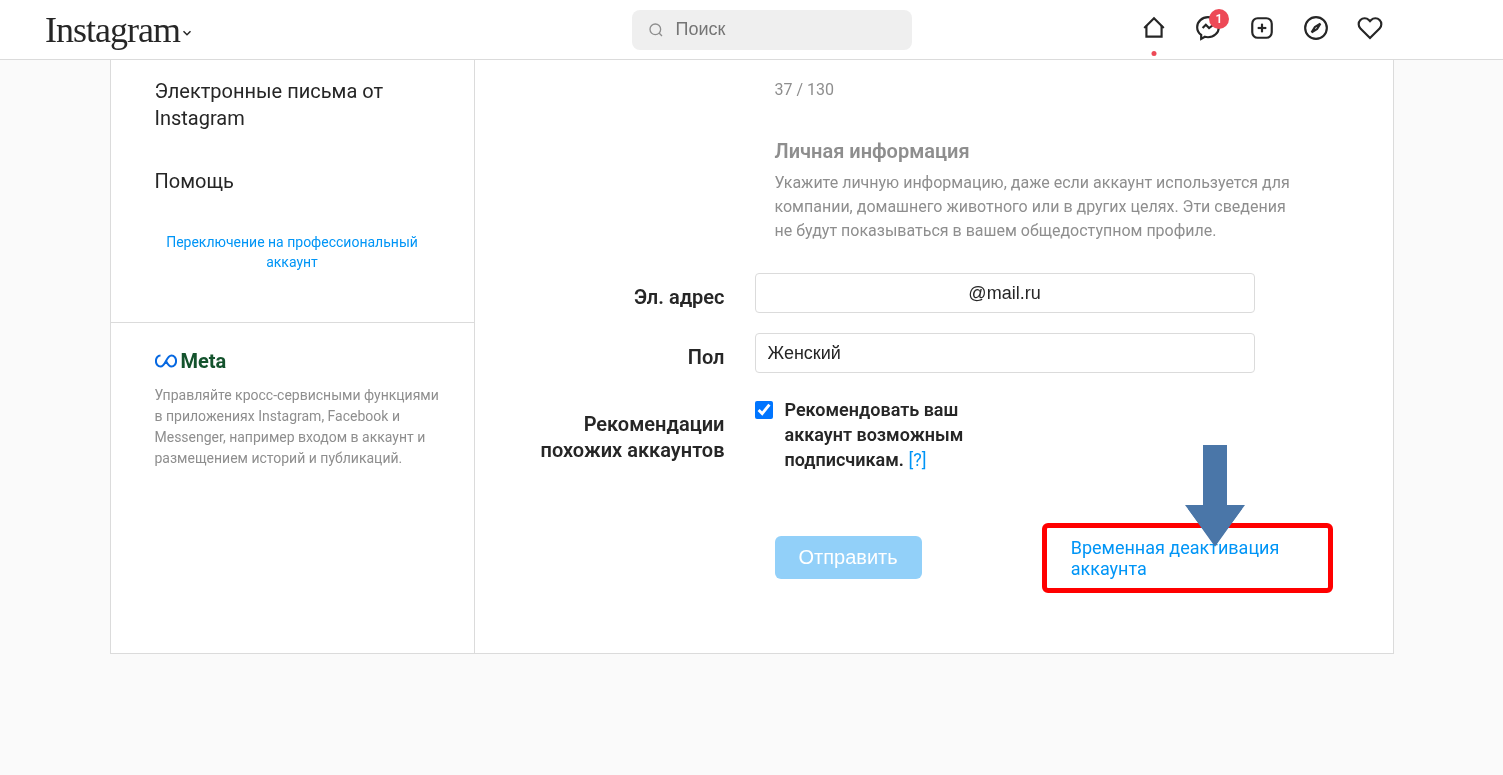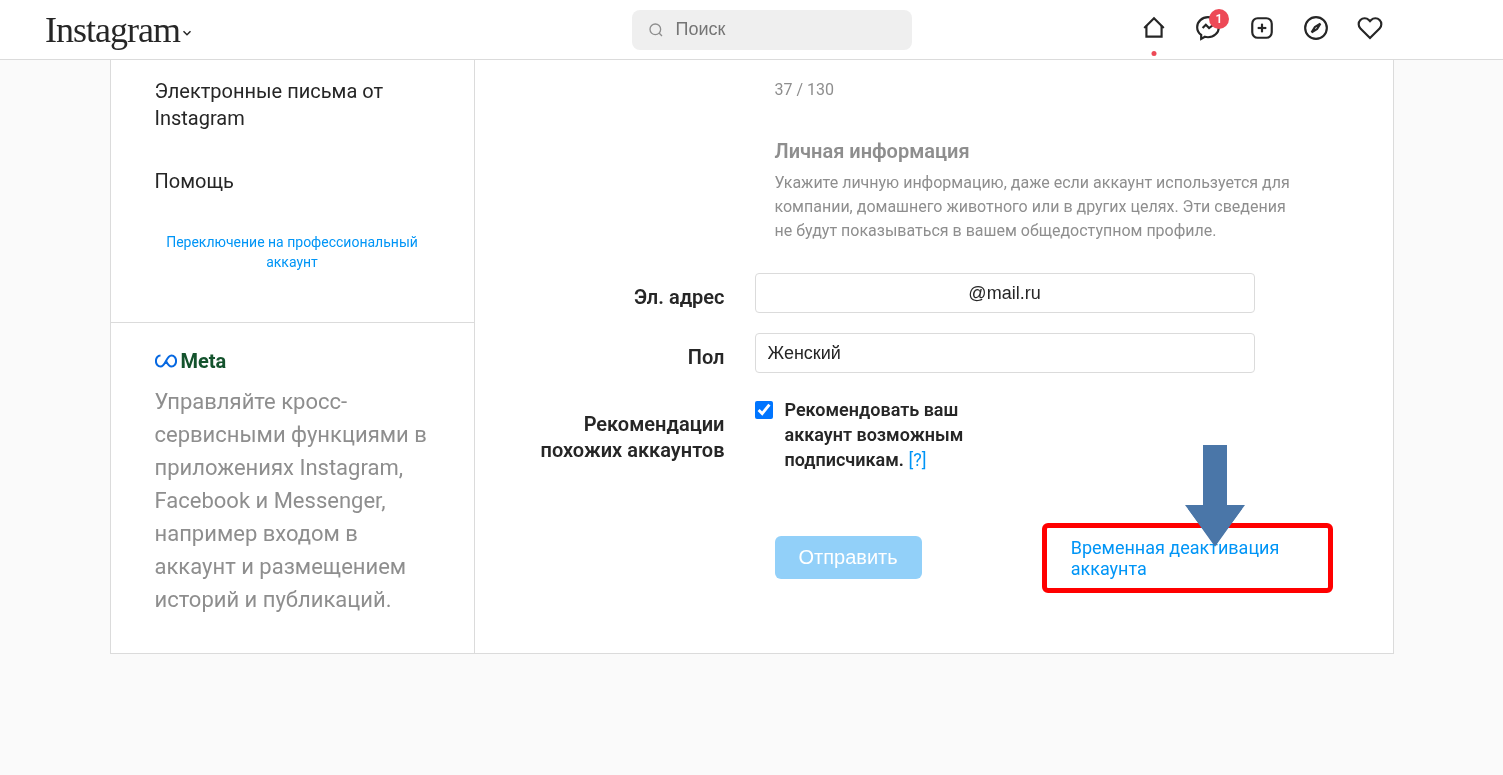--- a/index.html
+++ b/index.html
@@ -147,21 +147,21 @@
     .meta-infinity { width: 22px; height: 22px; }
     .accounts-center-link {
       color: #0095f6;
       font-size: 20px;
       margin-bottom: 12px;
       display: block;
       cursor: pointer;
     }
     .meta-desc {
       color: #8e8e8e;
-      font-size: 22px;
+      font-size: 14px;
       line-height: 1.5;
     }
     .content {
       flex: 1;
       padding: 20px 60px 60px 40px;
     }
     .counter {
       font-size: 16px;
       color: #8e8e8e;
       margin: 0 0 40px 260px;

